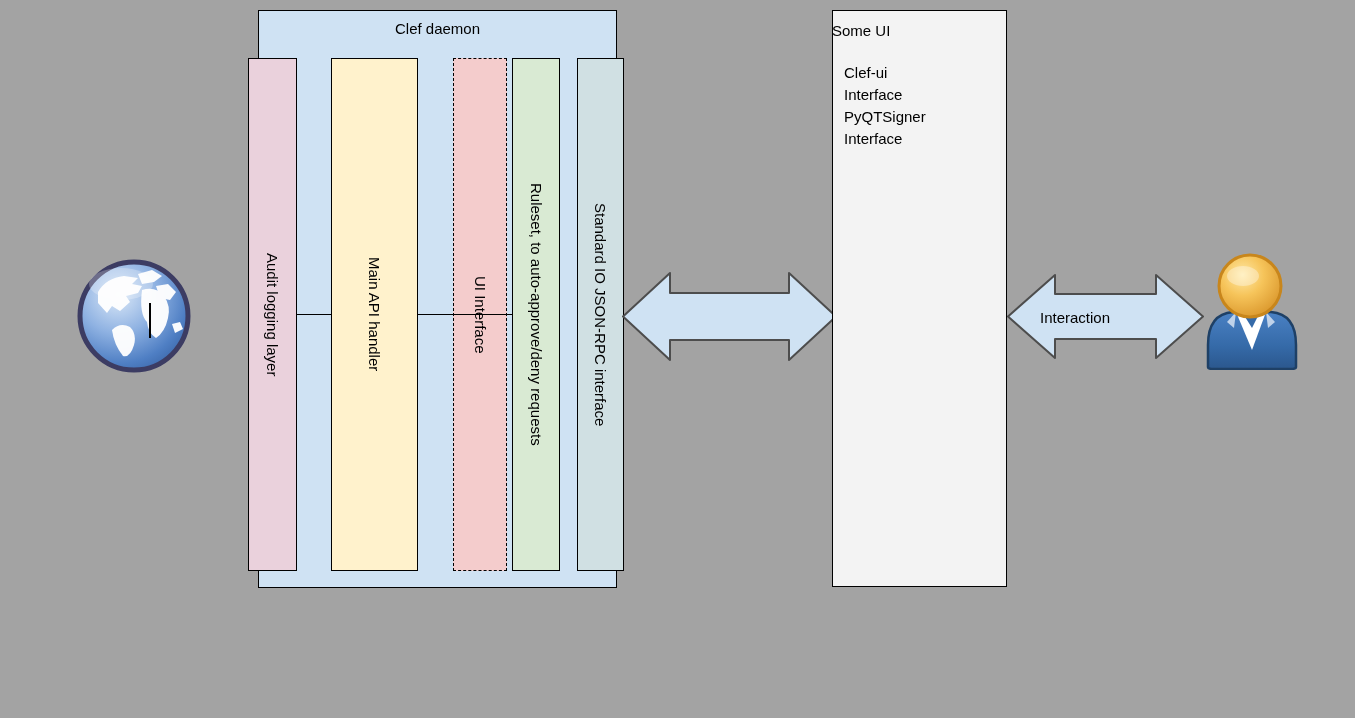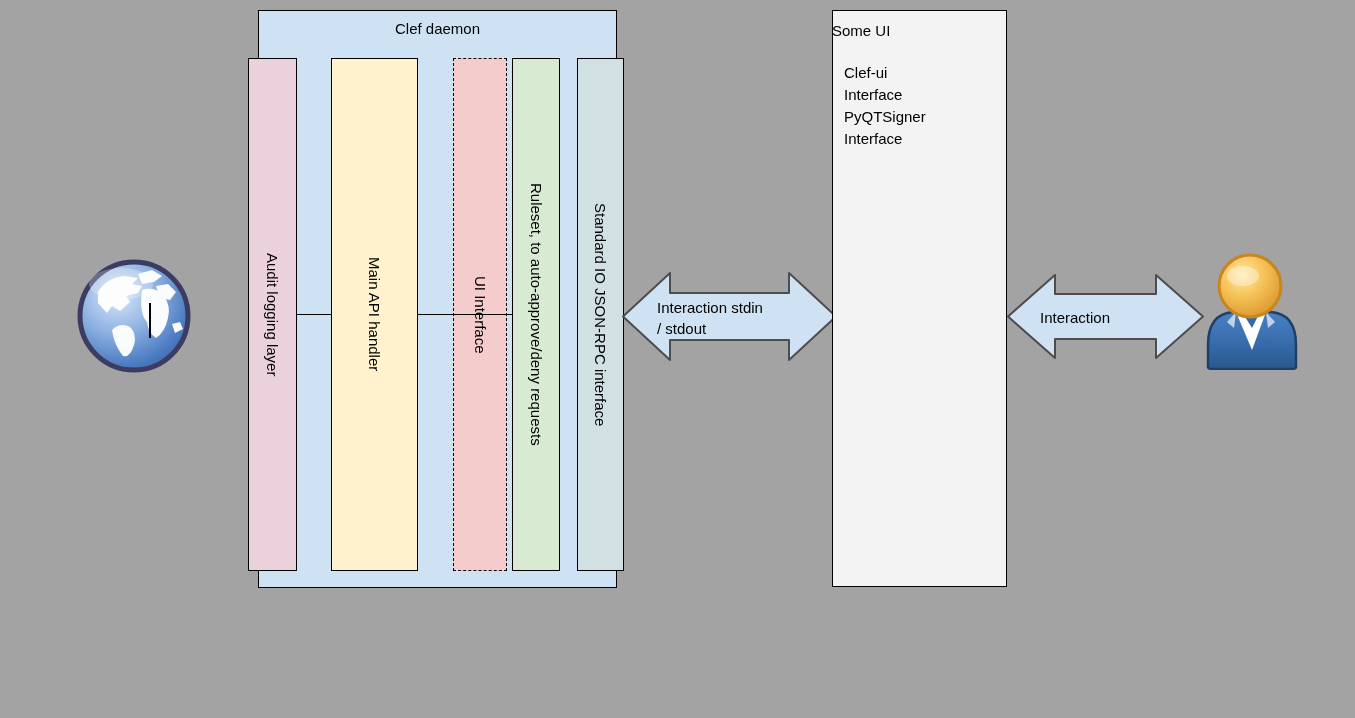--- a/index.html
+++ b/index.html
@@ -110,24 +110,20 @@
   <div class="bar" id="bar-stdio">
     <span>Standard IO JSON-RPC interface</span>
   </div>
 
   <div class="connector" id="conn-audit-api"></div>
   <div class="connector" id="conn-api-ruleset"></div>
 
   <svg class="abs" style="left:620px;top:270px;" width="220" height="94" viewBox="0 0 220 94">
     <polygon points="3,46.5 50,3 50,23 169,23 169,3 216,46.5 169,90 169,70 50,70 50,90" fill="#cfe2f3" stroke="#4d4d4d" stroke-width="2" stroke-linejoin="round"></polygon>
   </svg>
-  <div class="abs arrow-label" id="arrow1-label">
-    <div>Interaction stdin</div>
-    <div>/ stdout</div>
-  </div>
 
   <div class="abs" id="someui-box"></div>
   <div class="abs" id="someui-title">Some UI</div>
   <div class="abs" id="someui-list">
     <div>Clef-ui</div>
     <div>Interface</div>
     <div>PyQTSigner</div>
     <div>Interface</div>
   </div>
 

